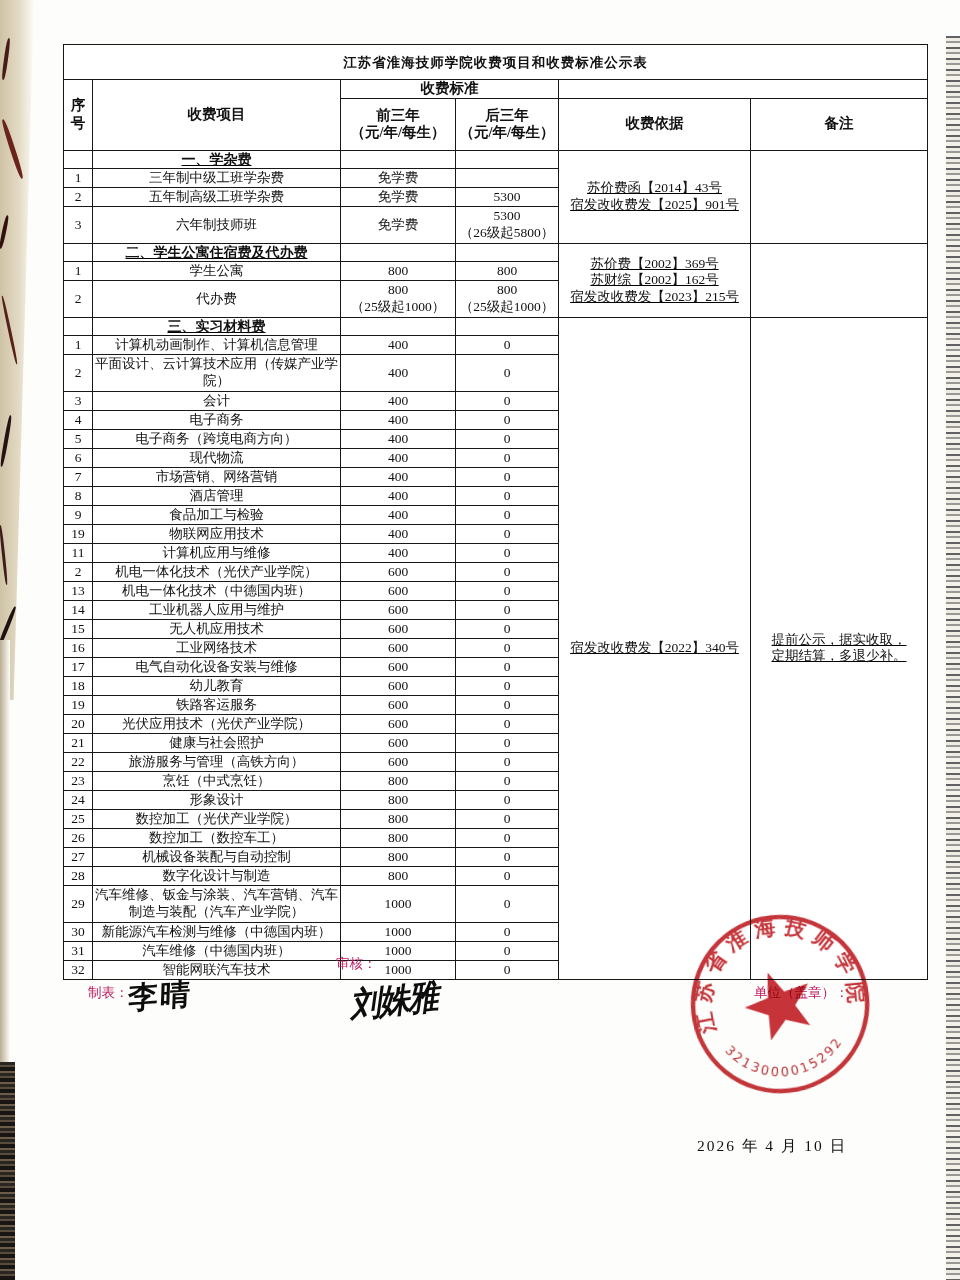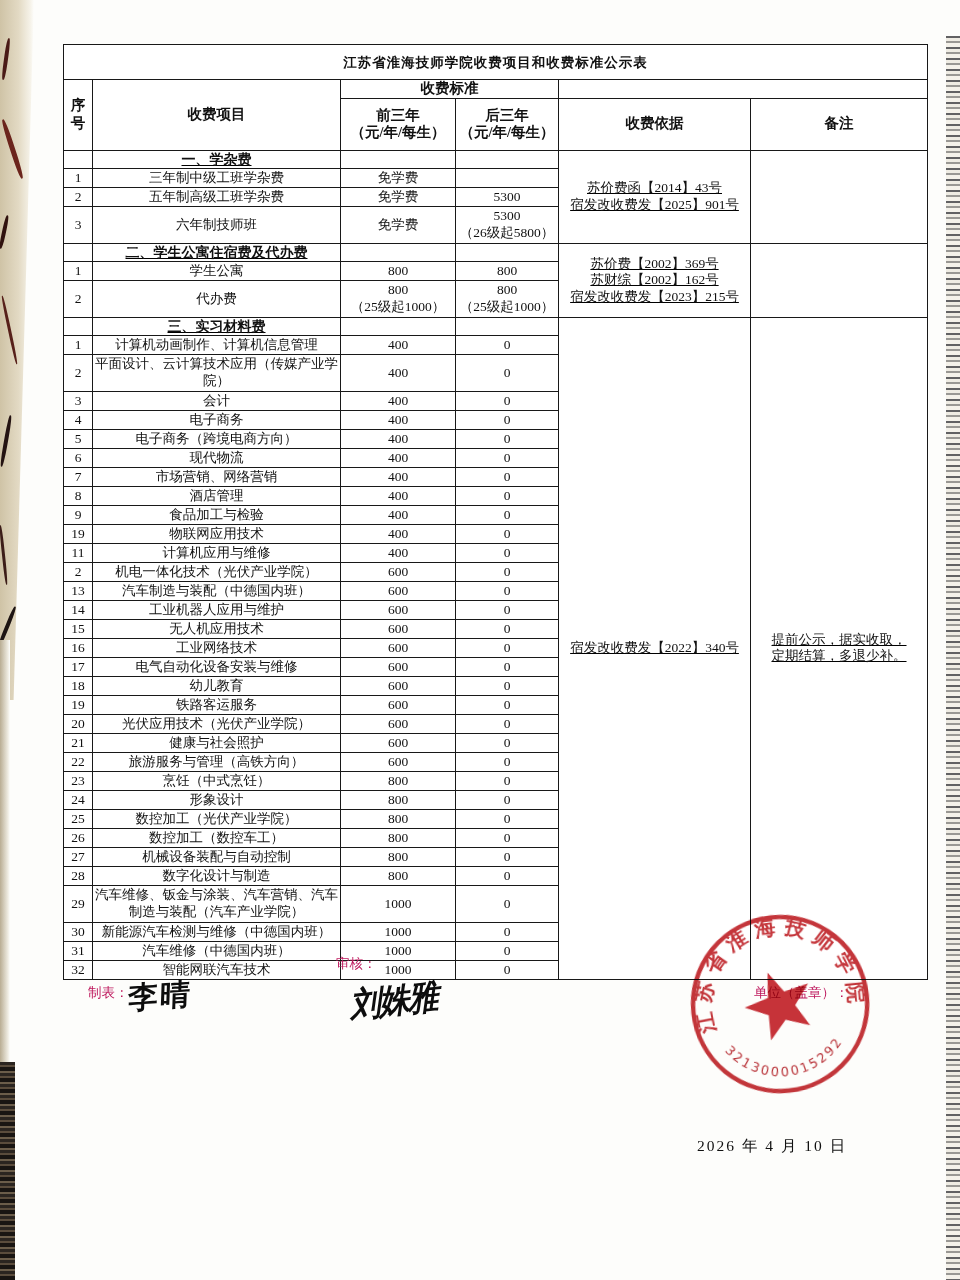--- a/index.html
+++ b/index.html
@@ -227,21 +227,21 @@
           <td>0</td>
         </tr>
         <tr class="r-single">
           <td>2</td>
           <td>机电一体化技术（光伏产业学院）</td>
           <td>600</td>
           <td>0</td>
         </tr>
         <tr class="r-single">
           <td>13</td>
-          <td>汽车制造与装配（中德国内班）</td>
+          <td>机电一体化技术（中德国内班）</td>
           <td>600</td>
           <td>0</td>
         </tr>
         <tr class="r-single">
           <td>14</td>
           <td>工业机器人应用与维护</td>
           <td>600</td>
           <td>0</td>
         </tr>
         <tr class="r-single">

